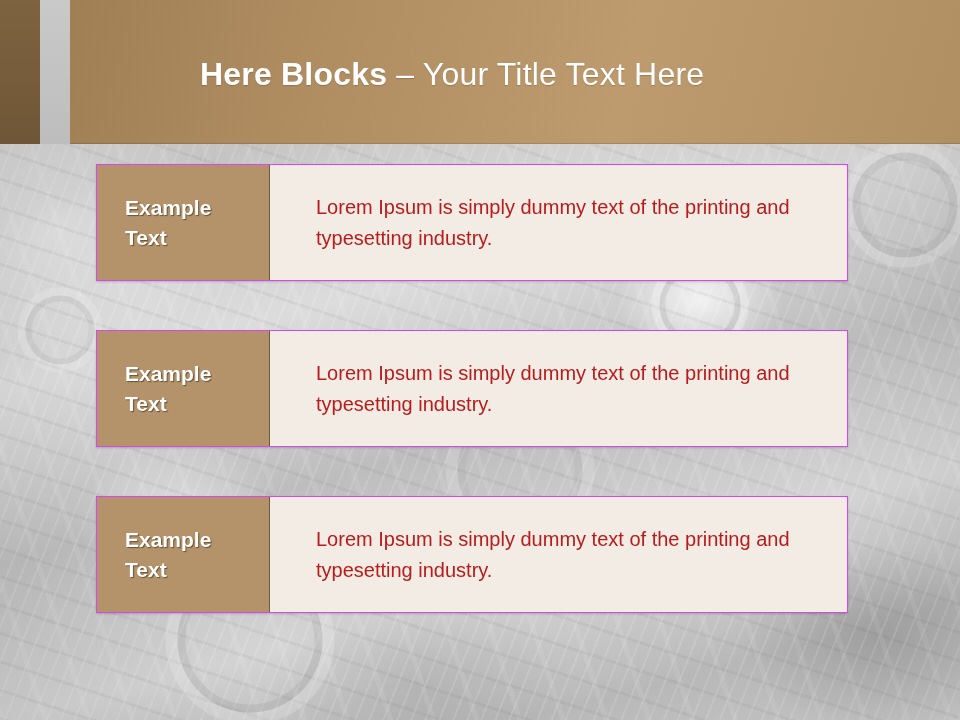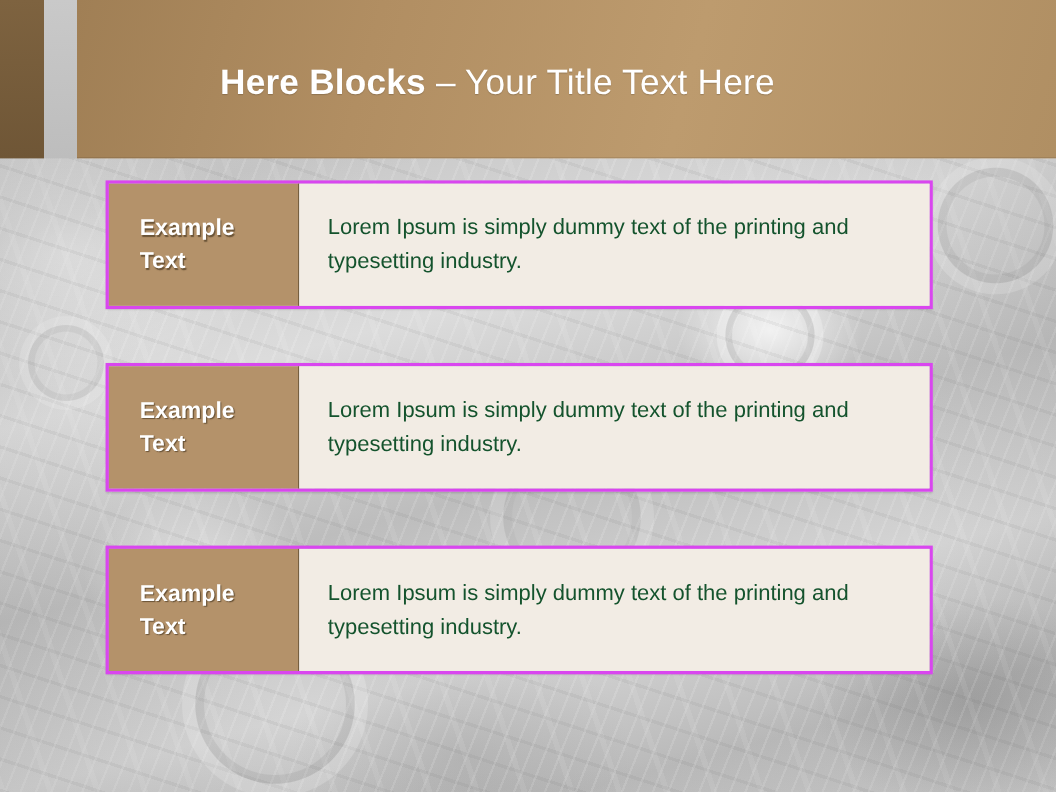--- a/index.html
+++ b/index.html
@@ -118,21 +118,21 @@
     left: 96px;
     top: 164px;
     width: 752px;
   }
   .block {
     display: flex;
     align-items: stretch;
     width: 752px;
     height: 117px;
     margin-bottom: 49px;
-    border: 3px solid #d946ef;
+    border: 1px solid #d946ef;
     box-sizing: border-box;
     box-shadow: 0 1px 2px rgba(0,0,0,0.18);
   }
   .block-label {
     width: 173px;
     flex: 0 0 173px;
     background: #b4926a;
     border-right: 1px solid #6f5a3c;
     box-sizing: border-box;
     display: flex;
@@ -148,23 +148,24 @@
   }
   .block-body {
     flex: 1 1 auto;
     background: #f2ece4;
     display: flex;
     align-items: center;
     padding: 0 28px 0 26px;
     box-sizing: border-box;
   }
   .block-body-text {
-    color: #14532d;
+    color: #b91c1c;
     font-size: 20px;
     line-height: 31px;
+    margin-left: 20px;
   }
 </style>
 </head>
 <body>
 
 <div class="slide">
 
   <div class="bg"></div>
   <div class="bg-streaks"></div>
   <div class="bg-rings"></div>

